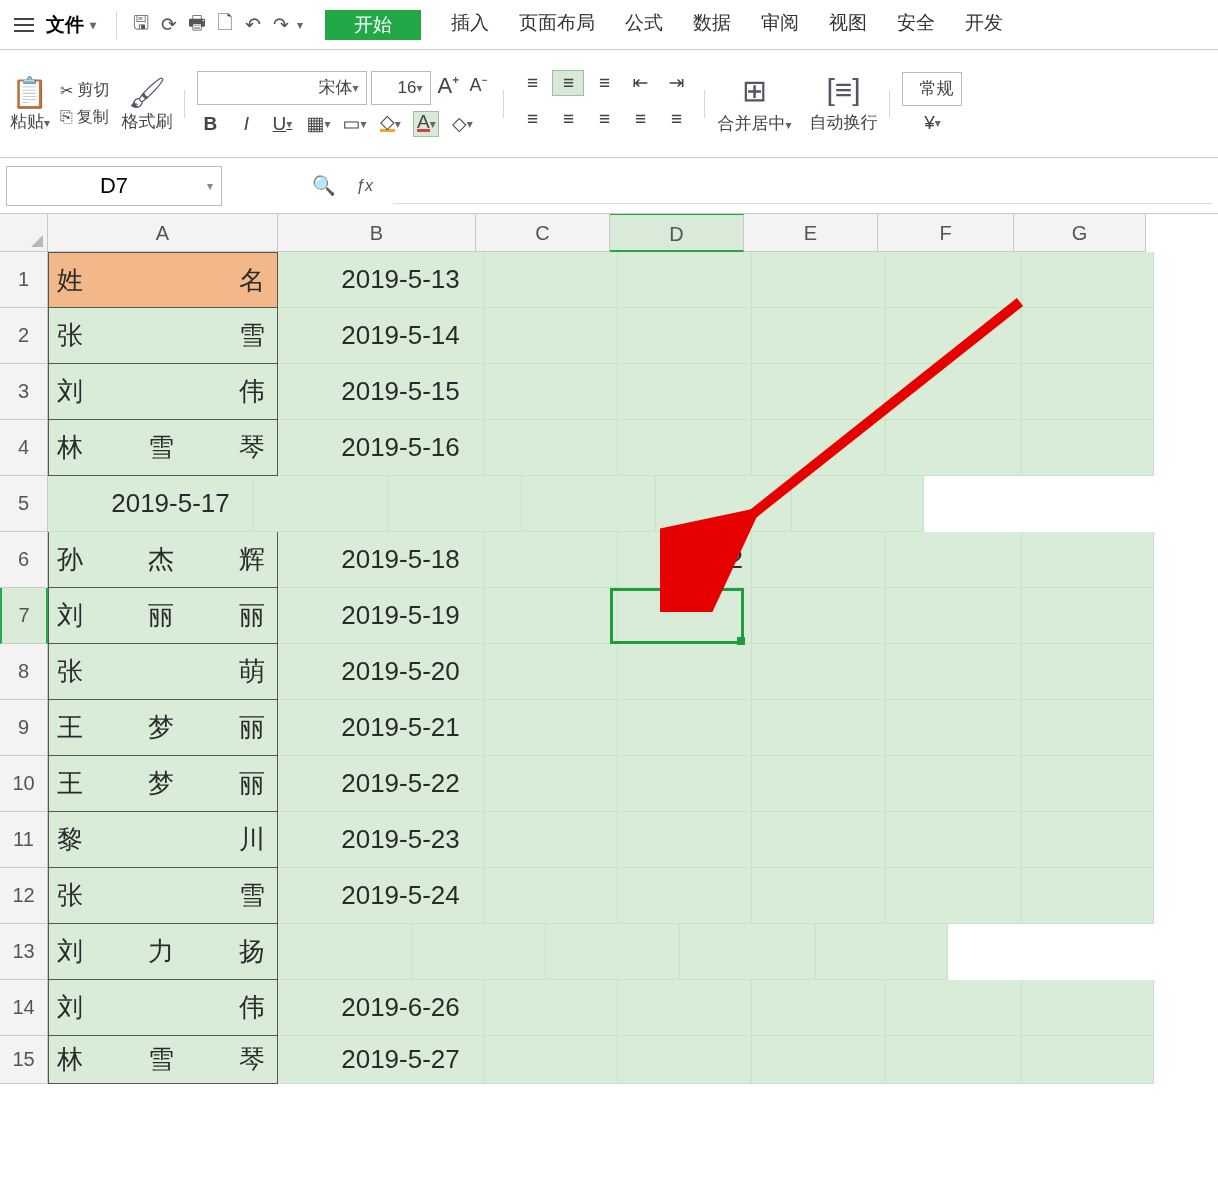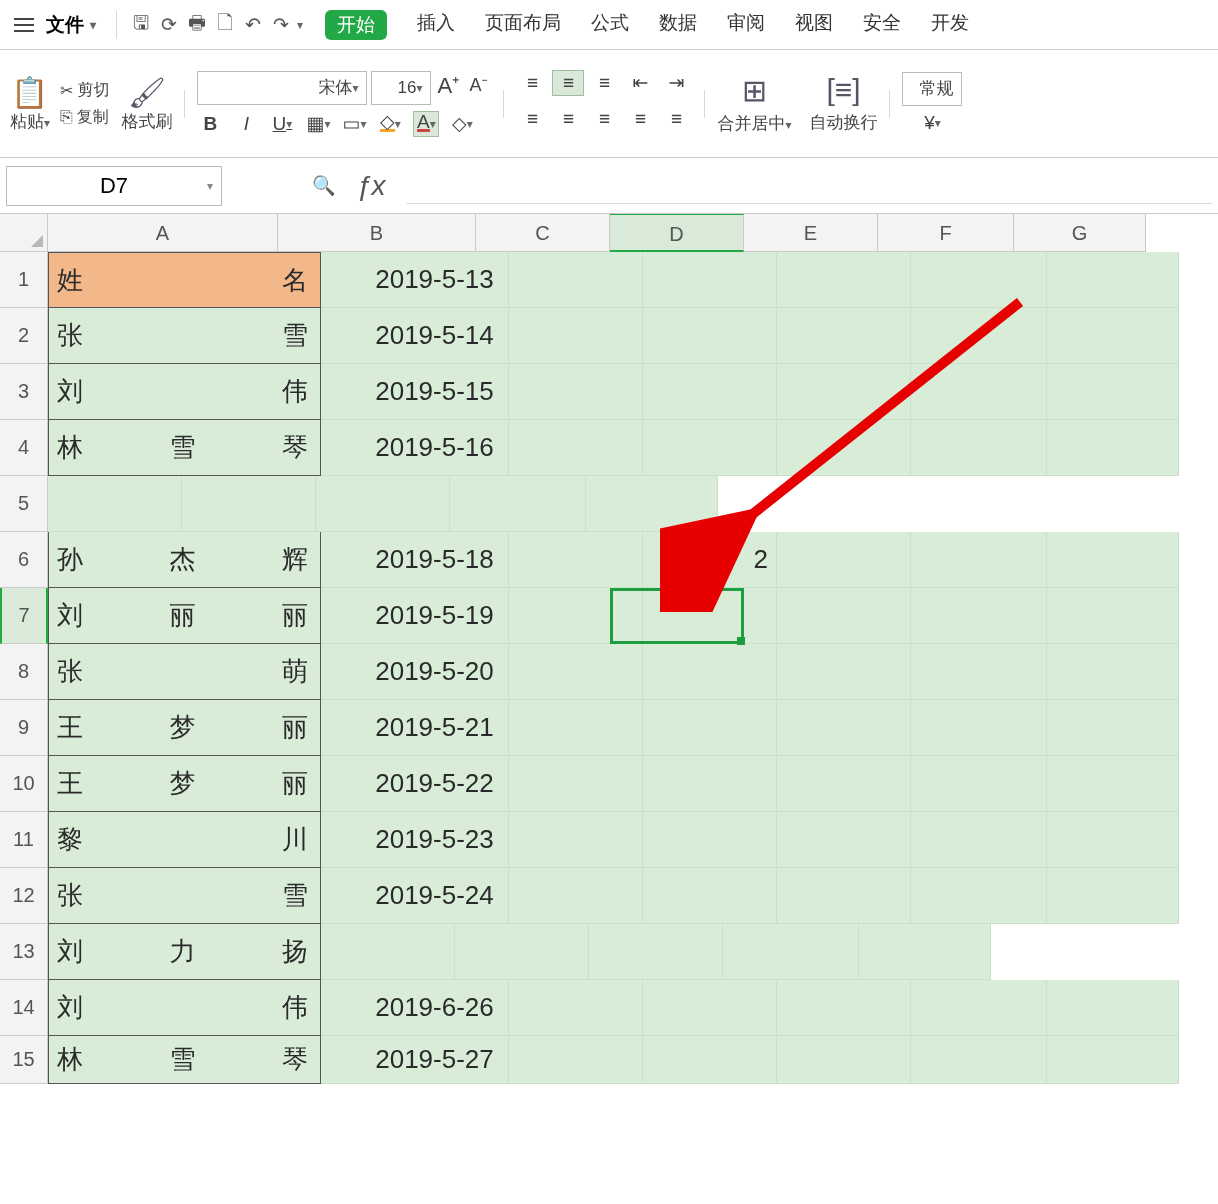--- a/index.html
+++ b/index.html
@@ -26,21 +26,21 @@
     height: 14px;
     background: linear-gradient(#444 0 2px, transparent 2px 6px, #444 6px 8px, transparent 8px 12px, #444 12px 14px);
     margin-right: 6px;
   }
   .file-btn { display: flex; align-items: center; gap: 6px; padding: 4px 8px; cursor: pointer; font-weight: bold; }
   .chev { font-size: 12px; color: #666; }
   .vsep { width: 1px; height: 28px; background: #d8d8d8; margin: 0 8px; }
   .qa-icon { width: 24px; height: 24px; display: inline-flex; align-items: center; justify-content: center; color: #555; font-size: 19px; }
   .tabs { display: flex; gap: 30px; margin-left: 18px; }
   .tab { cursor: pointer; color: #333; }
-  .tab.active { background: #22a847; color: #fff; padding: 2px 12px; border-radius: 6px; }
+  .tab.active { background: #22a847; color: #fff; padding: 2px 29px; border-radius: 0; }
   .ribbon {
     height: 108px;
     border-bottom: 1px solid #c9c9c9;
     display: flex;
     align-items: center;
     padding: 6px 10px;
     gap: 4px;
     font-size: 17px;
     color: #444;
   }
@@ -64,21 +64,21 @@
   .namebox-row {
     height: 56px; border-bottom: 1px solid #c9c9c9;
     display: flex; align-items: center; padding: 0 6px; gap: 20px;
   }
   .namebox {
     width: 216px; height: 40px; border: 1px solid #bbb;
     display: flex; align-items: center; justify-content: center;
     font-size: 22px; position: relative; background: #fff;
   }
   .namebox .caret { position: absolute; right: 8px; color: #888; font-size: 12px; }
-  .fx-label { font-size: 28px; font-style: italic; color: #555;}
+  .fx-label { font-size: 16px; font-style: italic; color: #555;}
   .formula-bar { flex: 1; height: 36px; border-bottom: 1px solid #ddd; }
 
   
   .sheet { position: relative; user-select: none; }
   .col-headers { display: flex; height: 38px; }
   .corner { width: 48px; border-right: 1px solid #c9c9c9; border-bottom: 1px solid #c9c9c9; background: #f3f3f3; position:relative;}
   .corner::after{content:"";position:absolute;right:4px;bottom:4px;border-right:12px solid #b8b8b8;border-top:12px solid transparent;}
   .col-h {
     border-right: 1px solid #c9c9c9; border-bottom: 1px solid #c9c9c9;
     background: #f3f3f3; text-align: center; line-height: 38px; font-size: 20px; color: #555;
@@ -91,23 +91,23 @@
     width:48px; border-right:1px solid #c9c9c9; border-bottom:1px solid #c9c9c9;
     background:#f3f3f3; text-align:center; font-size:20px; color:#555;
     display:flex;align-items:center;justify-content:center;
   }
   .row-h.active{border-left:2px solid #22a847;border-right:2px solid #22a847;background:#d9ead9;}
   .cell {
     border-right:1px solid #c9e0c9; border-bottom:1px solid #c9e0c9;
     background:#d8ecd8; display:flex; align-items:center;
     font-size:26px; color:#2a2a2a; padding:0 8px;
   }
-  .cell.colA{width:273px;border:1px solid #555;border-top:none;justify-content:center;text-align-last:justify;letter-spacing:4px;}
+  .cell.colA{width:230px;border:1px solid #555;border-top:none;justify-content:center;text-align-last:justify;letter-spacing:4px;}
   .cell.header-a{background:#f2b889;border:1px solid #555;}
-  .cell.colB{width:188px;justify-content:center;padding-left:48px;}
+  .cell.colB{width:206px;justify-content:center;padding-left:48px;}
   .cell.colC{width:134px;}
   .cell.colD{width:134px;justify-content:flex-end;}
   .cell.colE{width:134px;}
   .cell.colF{width:136px;}
   .cell.colG{width:132px;}
   .name-spread{width:100%;text-align:justify;text-align-last:justify;}
   .sel-cell{
     position:absolute; border:3px solid #1e9c3e; pointer-events:none;
     width:134px; height:56px;
   }
@@ -285,20 +285,21 @@
         </div>
         <div class="cell colB">2019-5-16</div>
         <div class="cell colC"></div>
         <div class="cell colD"></div>
         <div class="cell colE"></div>
         <div class="cell colF"></div>
         <div class="cell colG"></div>
       </div>
       <div class="row">
         <div class="row-h">5</div>
+        <div class="cell colB">2019-5-17</div>
         <div class="cell colC"></div>
         <div class="cell colD"></div>
         <div class="cell colE"></div>
         <div class="cell colF"></div>
         <div class="cell colG"></div>
       </div>
       <div class="row">
         <div class="row-h">6</div>
         <div class="cell colA">
           <span class="name-spread">孙　杰　辉</span>

